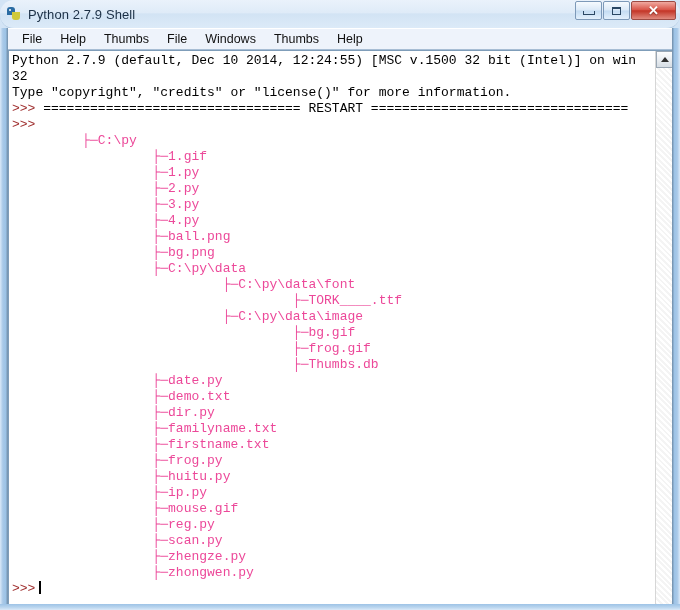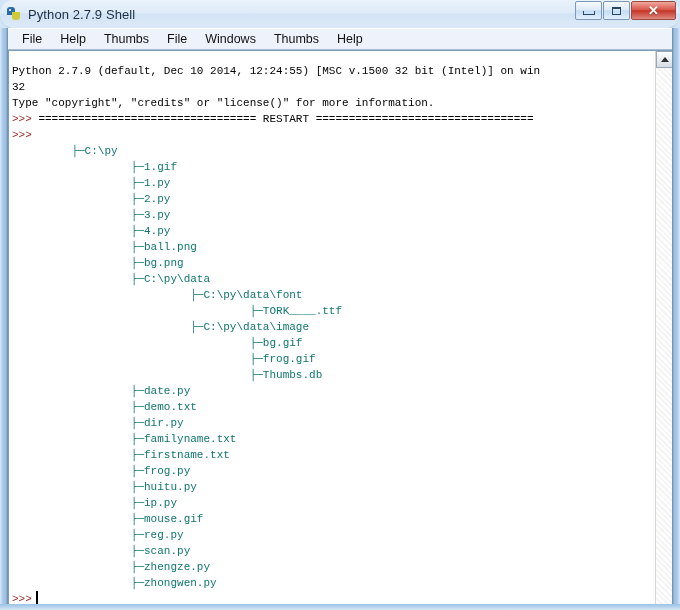--- a/index.html
+++ b/index.html
@@ -170,33 +170,33 @@
     border-left: 1px solid #7f9db9;
     border-top: 1px solid #7f9db9;
     box-sizing: border-box;
     overflow: hidden;
   }
   .console {
     position: absolute;
     left: 0; top: 0;
     width: 646px;
     height: 554px;
-    padding: 12px 0 0 3px;
+    padding: 2px 0 0 3px;
     box-sizing: border-box;
     font-family: "Liberation Mono", "DejaVu Sans Mono", monospace;
-    font-size: 11px;
+    font-size: 13px;
     line-height: 16px;
     color: #000000;
     white-space: pre;
     overflow: hidden;
   }
   .line { white-space: pre; }
   .c-prompt { color: #a03030; }
   .c-black  { color: #000000; }
-  .c-blue   { color: #0f766e; }
+  .c-blue   { color: #ec4899; }
   .cursor {
     display: inline-block;
     width: 2px;
     height: 13px;
     background: #000000;
     vertical-align: -2px;
     margin-left: 4px;
   }
 
   

